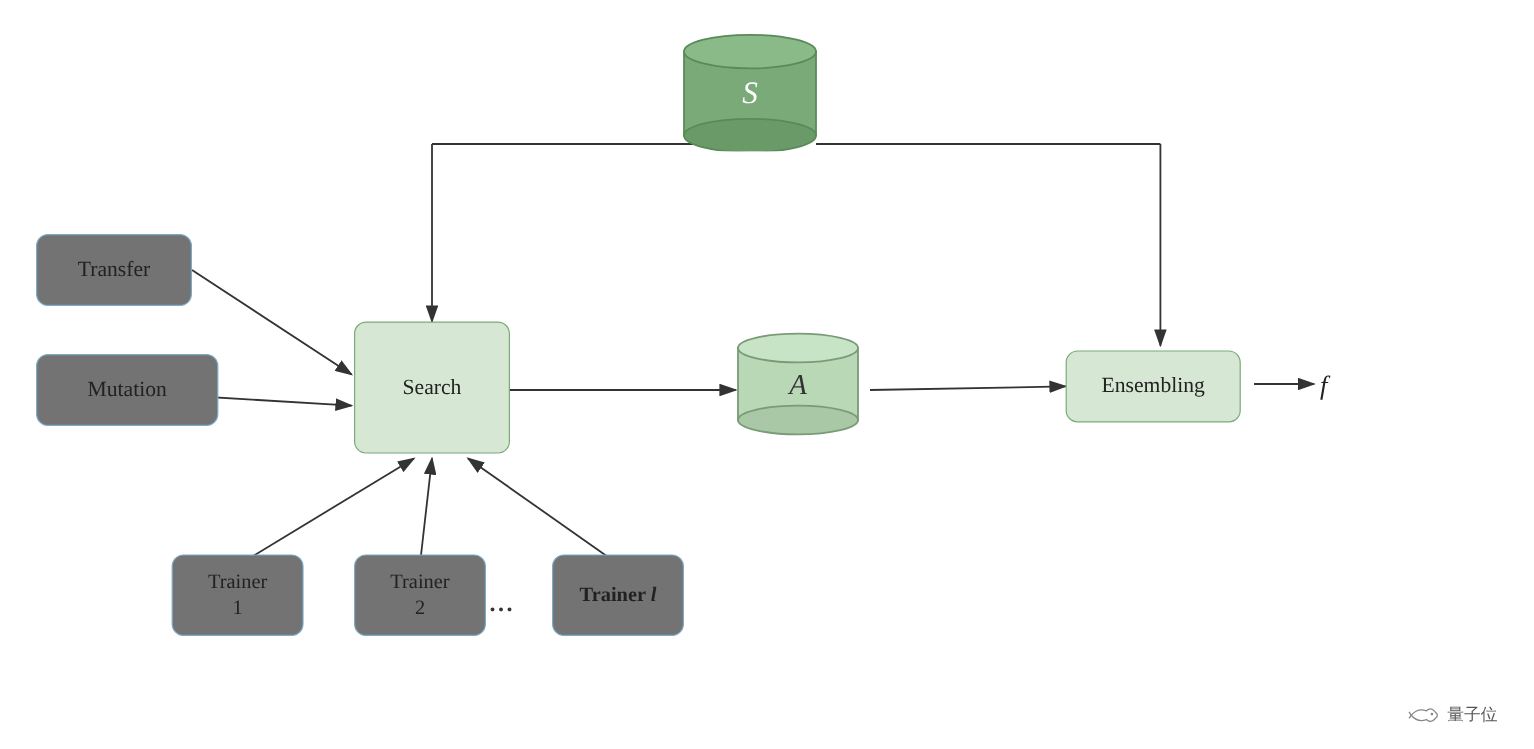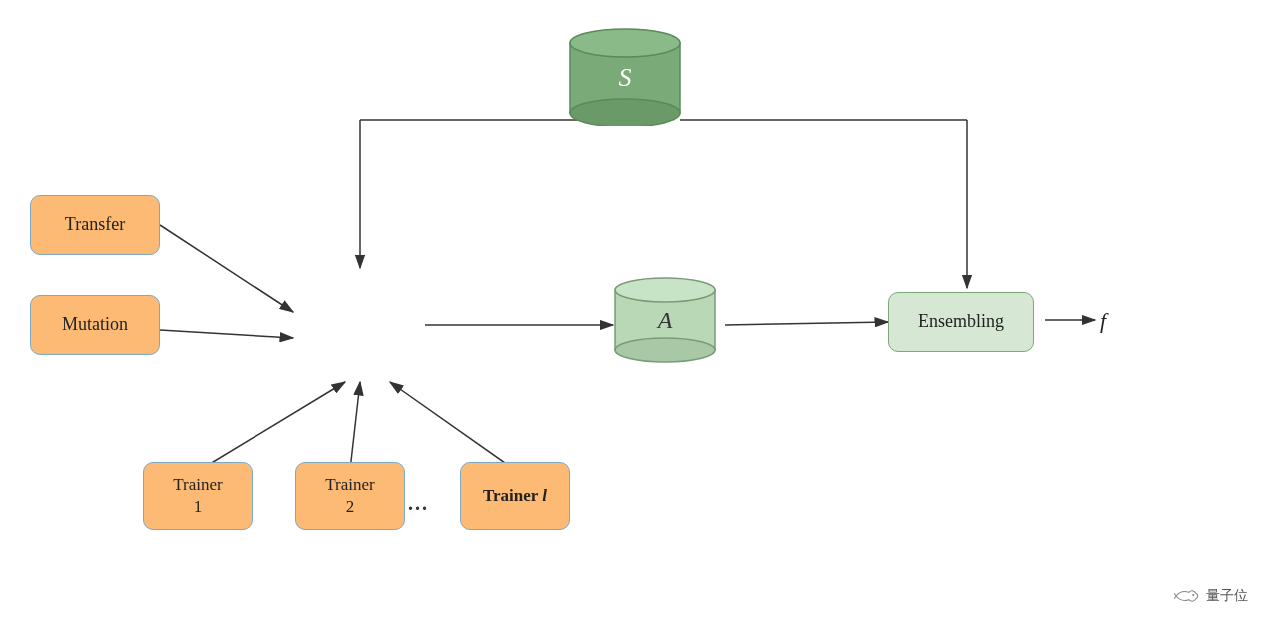--- a/index.html
+++ b/index.html
@@ -24,21 +24,21 @@
       border-radius: 10px;
       display: flex;
       align-items: center;
       justify-content: center;
       font-size: 18px;
       text-align: center;
       line-height: 1.3;
     }
 
     .node-blue {
-      background: #fdba74;
+      background: #737373;
       border: 1.5px solid #7aaac8;
       color: #222;
     }
 
     .node-green {
       background: #d6e8d4;
       border: 1.5px solid #7aaa78;
       color: #222;
     }
 
@@ -117,24 +117,27 @@
     <line x1="350" y1="470" x2="360" y2="382" stroke="#333" stroke-width="1.5" marker-end="url(#arrowhead)"></line>
 
     <line x1="515" y1="470" x2="390" y2="382" stroke="#333" stroke-width="1.5" marker-end="url(#arrowhead)"></line>
 
   </svg>
 
   <div class="node-box node-blue" style="left:30px; top:195px; width:130px; height:60px;">
     <span>Transfer</span>
   </div>
 
-  <div class="node-box node-blue" style="left:30px; top:295px; width:130px; height:60px;">
+  <div class="node-box node-blue" style="left:30px; top:295px; width:152px; height:60px;">
     <span>Mutation</span>
   </div>
 
+  <div class="node-box node-green" style="left:295px; top:268px; width:130px; height:110px;">
+    <span>Search</span>
+  </div>
 
   <div class="node-box node-green" style="left:888px; top:292px; width:146px; height:60px;">
     <span>Ensembling</span>
   </div>
 
   <div class="node-box node-blue" style="left:143px; top:462px; width:110px; height:68px; font-size:17px;">
     <span>Trainer<br>1</span>
   </div>
 
   <div class="node-box node-blue" style="left:295px; top:462px; width:110px; height:68px; font-size:17px;">

